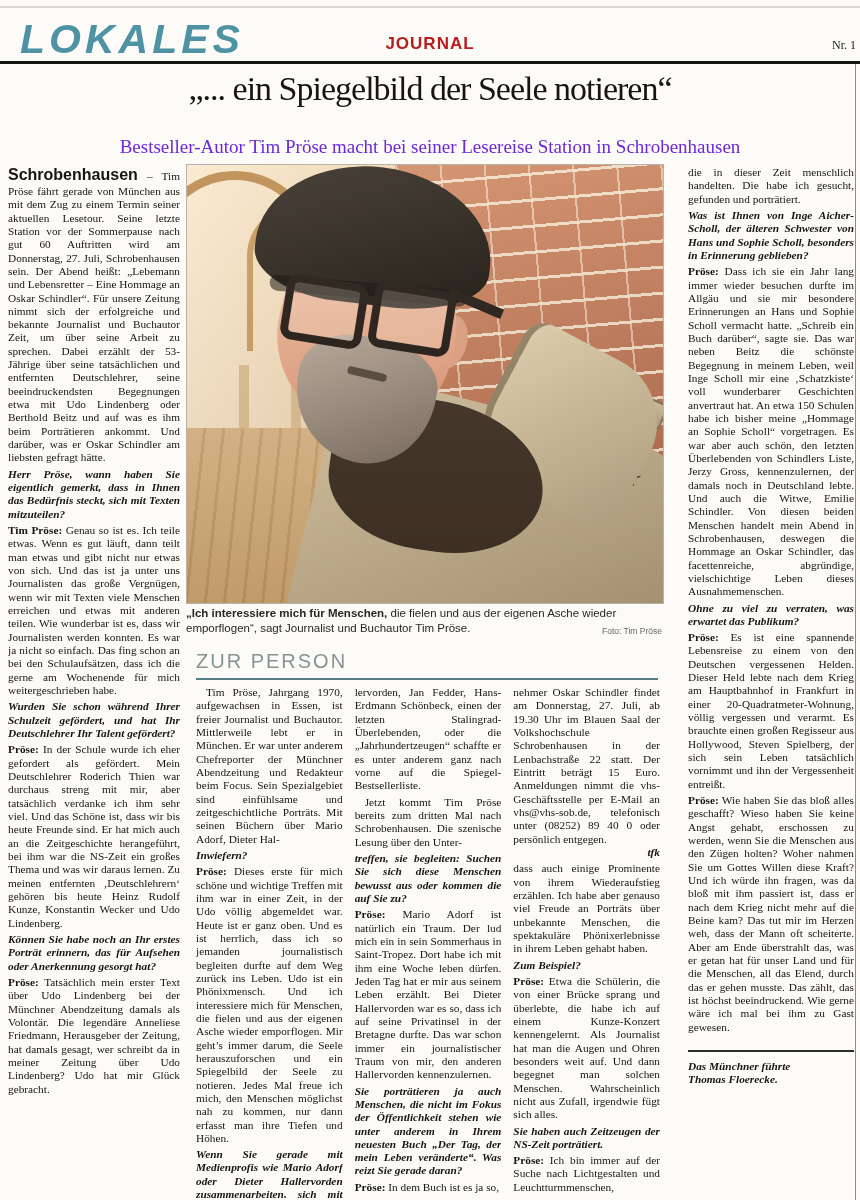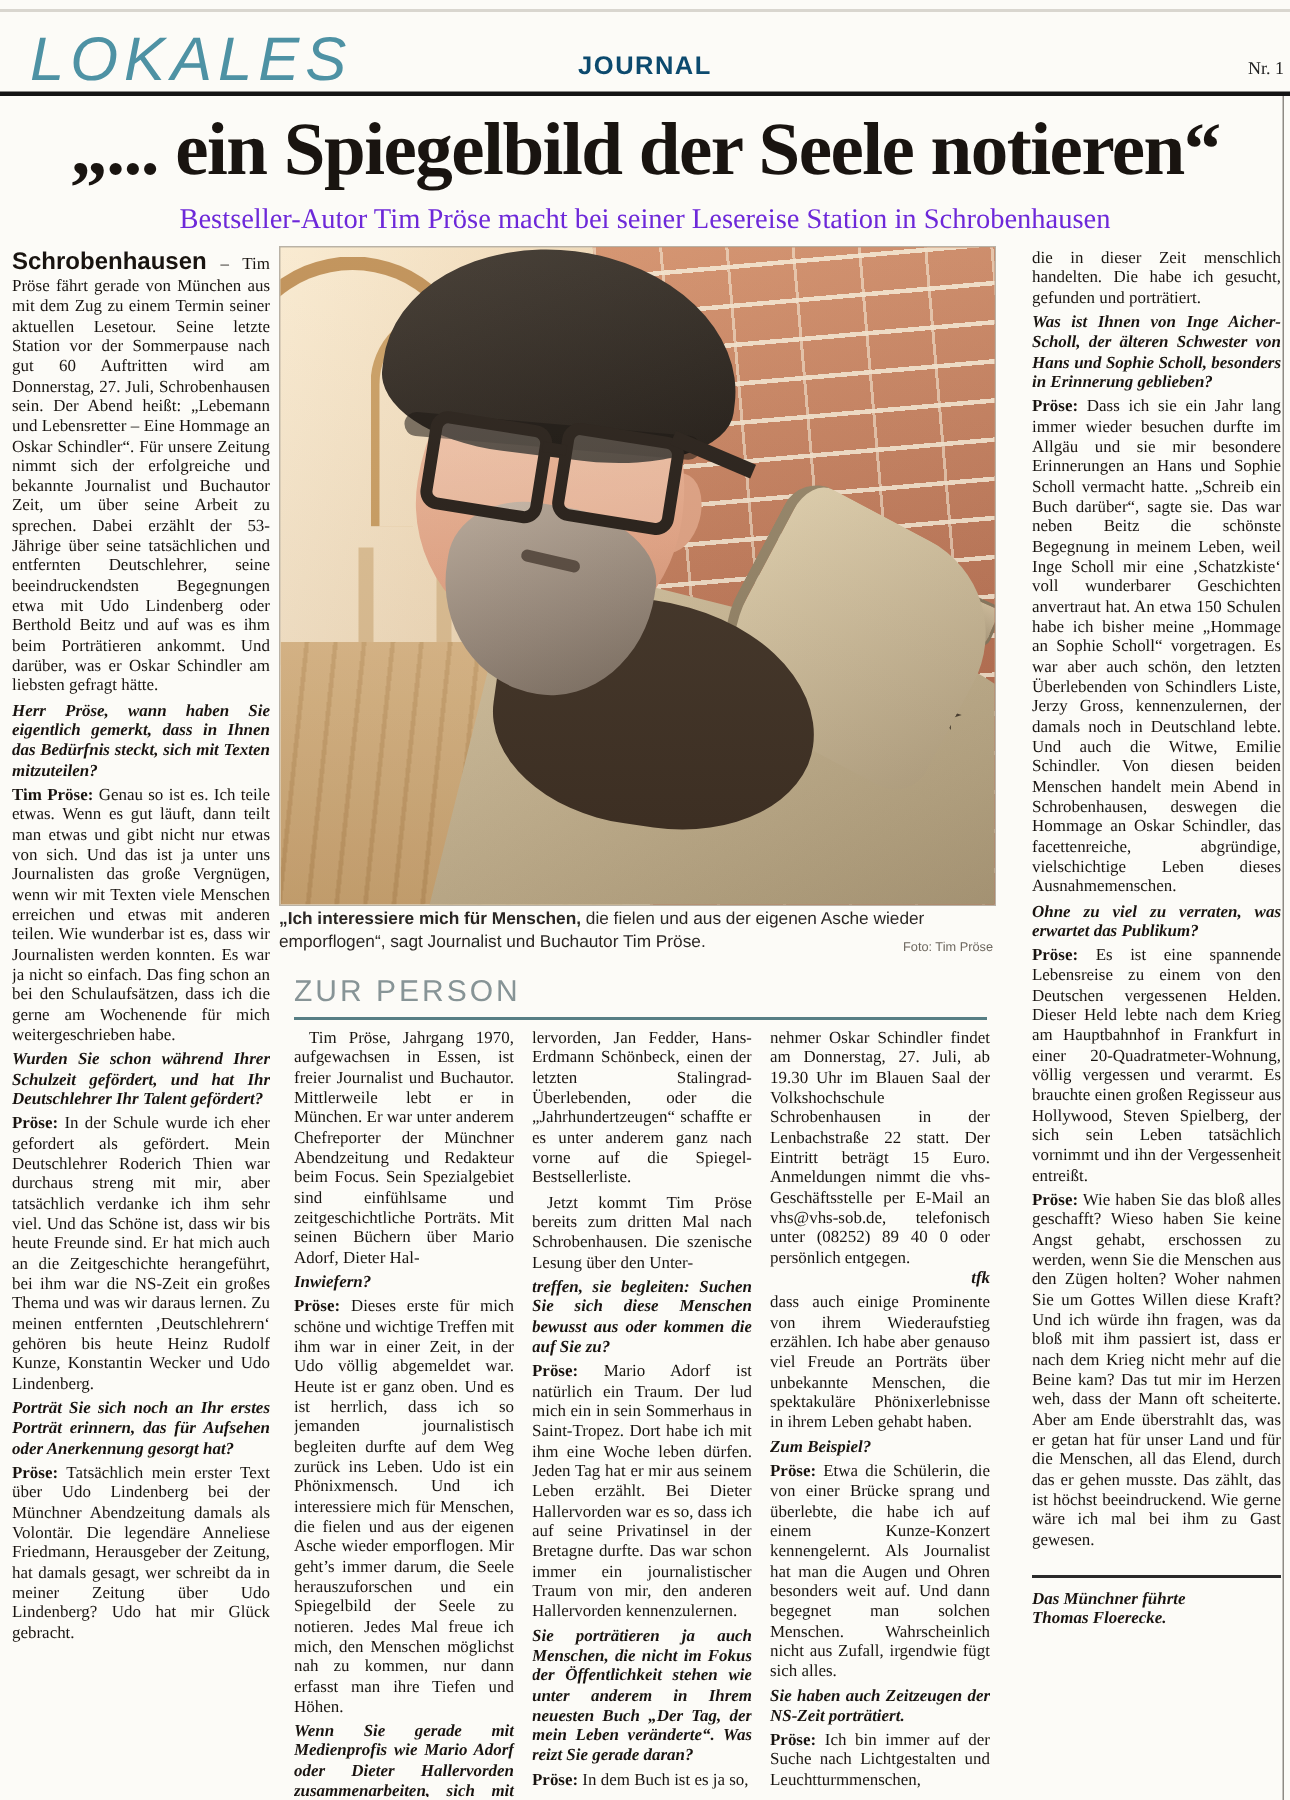--- a/index.html
+++ b/index.html
@@ -1,26 +1,26 @@
 <!DOCTYPE html>
 <html><head>
 <meta charset="utf-8">
 <style>
   html,body{margin:0;padding:0;}
   .page{position:relative;width:860px;height:1200px;background:#fcfbf7;overflow:hidden;
         font-family:"Liberation Serif",serif;color:#191410;}
   .topband{position:absolute;left:0;top:6px;width:860px;height:2px;background:#d9d6cf;}
   .masthead-section{position:absolute;left:20px;top:16px;font-family:"Liberation Sans",sans-serif;
-        font-weight:normal;font-style:italic;font-size:41px;letter-spacing:4px;color:#4e92a4;}
+        font-weight:bold;font-style:italic;font-size:41px;letter-spacing:4px;color:#4e92a4;}
   .masthead-center{position:absolute;left:0;right:0;top:34px;text-align:center;
-        font-family:"Liberation Sans",sans-serif;font-weight:bold;font-size:17px;letter-spacing:1px;color:#0c4a6e;}
+        font-family:"Liberation Sans",sans-serif;font-weight:bold;font-size:17px;letter-spacing:1px;color:#b91c1c;}
   .masthead-issue{position:absolute;right:4px;top:38px;font-size:12px;color:#222;}
   .head-rule{position:absolute;left:0;top:61px;width:860px;height:3px;background:#141414;}
   .headline{position:absolute;left:30px;width:800px;top:70px;text-align:center;
-        font-size:50px;font-weight:bold;letter-spacing:-1px;}
+        font-size:34px;font-weight:normal;letter-spacing:-1px;}
   .subheadline{position:absolute;left:0;right:0;top:136px;text-align:center;font-size:19px;color:#6d28d9;}
   .vrule{position:absolute;left:855px;top:64px;width:1px;height:1136px;background:#8e8a84;}
 
   .bodytext{font-size:11.3px;line-height:1.18;text-align:justify;}
   .bodytext p{margin:0 0 3px;}
   .q{font-style:italic;font-weight:bold;margin:10px 0 3px;}
   .qc{font-style:italic;font-weight:bold;margin:0 0 3px;}
   .sp{font-weight:bold;}
   .dateline{font-weight:bold;font-family:"Liberation Sans",sans-serif;font-size:16px;}
   .indent{text-indent:10px;}
@@ -111,21 +111,21 @@
   <h1 class="headline" style="margin:0;">„... ein Spiegelbild der Seele notieren“</h1>
   <div class="subheadline">Bestseller-Autor Tim Pröse macht bei seiner Lesereise Station in Schrobenhausen</div>
   <div class="vrule"></div>
 
   <div class="col-a bodytext">
     <p><span class="dateline">Schrobenhausen</span><span> – Tim Pröse fährt gerade von München aus mit dem Zug zu einem Termin seiner aktuellen Lesetour. Seine letzte Station vor der Sommerpause nach gut 60 Auftritten wird am Donnerstag, 27. Juli, Schrobenhausen sein. Der Abend heißt: „Lebemann und Lebensretter – Eine Hommage an Oskar Schindler“. Für unsere Zeitung nimmt sich der erfolgreiche und bekannte Journalist und Buchautor Zeit, um über seine Arbeit zu sprechen. Dabei erzählt der 53-Jährige über seine tatsächlichen und entfernten Deutschlehrer, seine beeindruckendsten Begegnungen etwa mit Udo Lindenberg oder Berthold Beitz und auf was es ihm beim Porträtieren ankommt. Und darüber, was er Oskar Schindler am liebsten gefragt hätte.</span></p>
     <p class="q">Herr Pröse, wann haben Sie eigentlich gemerkt, dass in Ihnen das Bedürfnis steckt, sich mit Texten mitzuteilen?</p>
     <p><span class="sp">Tim Pröse:</span><span> Genau so ist es. Ich teile etwas. Wenn es gut läuft, dann teilt man etwas und gibt nicht nur etwas von sich. Und das ist ja unter uns Journalisten das große Vergnügen, wenn wir mit Texten viele Menschen erreichen und etwas mit anderen teilen. Wie wunderbar ist es, dass wir Journalisten werden konnten. Es war ja nicht so einfach. Das fing schon an bei den Schulaufsätzen, dass ich die gerne am Wochenende für mich weitergeschrieben habe.</span></p>
     <p class="q">Wurden Sie schon während Ihrer Schulzeit gefördert, und hat Ihr Deutschlehrer Ihr Talent gefördert?</p>
     <p><span class="sp">Pröse:</span><span> In der Schule wurde ich eher gefordert als gefördert. Mein Deutschlehrer Roderich Thien war durchaus streng mit mir, aber tatsächlich verdanke ich ihm sehr viel. Und das Schöne ist, dass wir bis heute Freunde sind. Er hat mich auch an die Zeitgeschichte herangeführt, bei ihm war die NS-Zeit ein großes Thema und was wir daraus lernen. Zu meinen entfernten ‚Deutschlehrern‘ gehören bis heute Heinz Rudolf Kunze, Konstantin Wecker und Udo Lindenberg.</span></p>
-    <p class="q">Porträt Sie sich noch an Ihr erstes Porträt erinnern, das für Aufsehen oder Anerkennung gesorgt hat?</p>
+    <p class="q">Können Sie habe noch an Ihr erstes Porträt erinnern, das für Aufsehen oder Anerkennung gesorgt hat?</p>
     <p><span class="sp">Pröse:</span><span> Tatsächlich mein erster Text über Udo Lindenberg bei der Münchner Abendzeitung damals als Volontär. Die legendäre Anneliese Friedmann, Herausgeber der Zeitung, hat damals gesagt, wer schreibt da in meiner Zeitung über Udo Lindenberg? Udo hat mir Glück gebracht.</span></p>
   </div>
 
   <div class="photo">
     <div class="ph-left"></div>
     <div class="arch arch1"></div>
     <div class="arch arch2"></div>
     <div class="colnn coln1"></div>
     <div class="colnn coln2"></div>
     <div class="ph-floor"></div>

